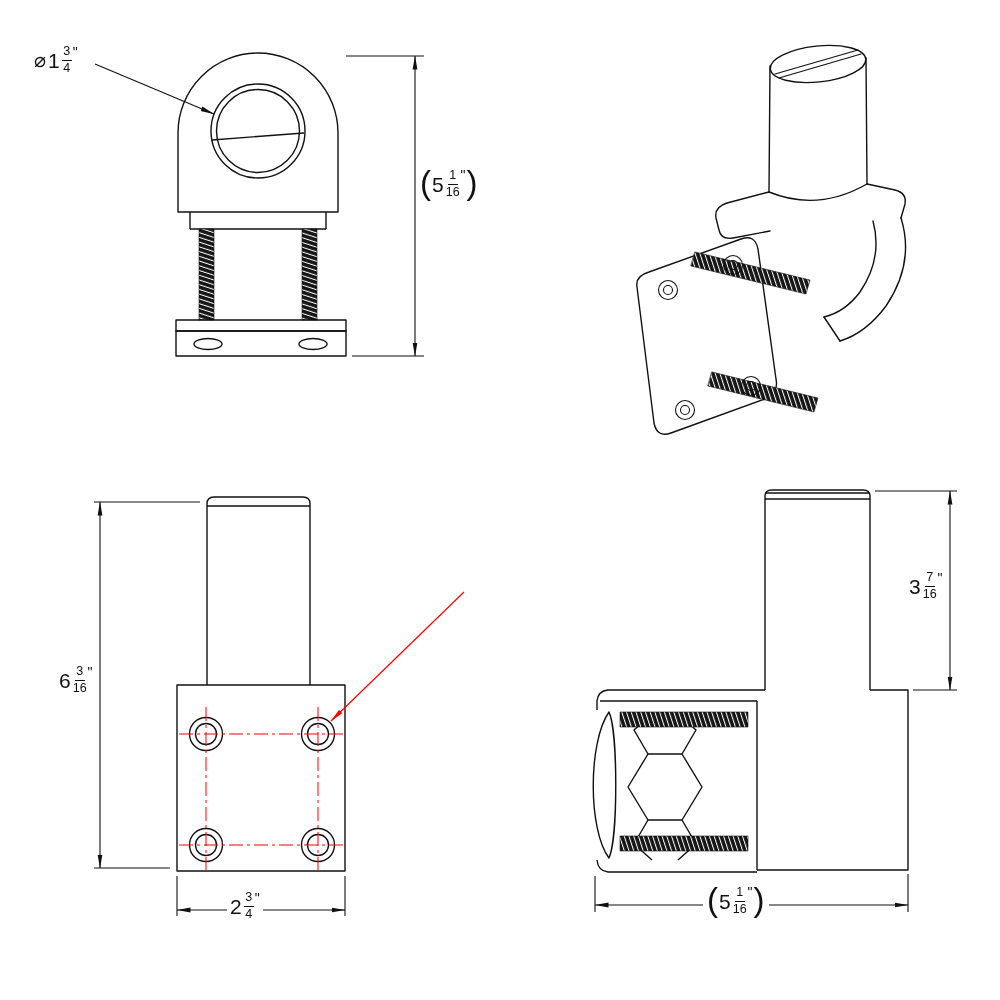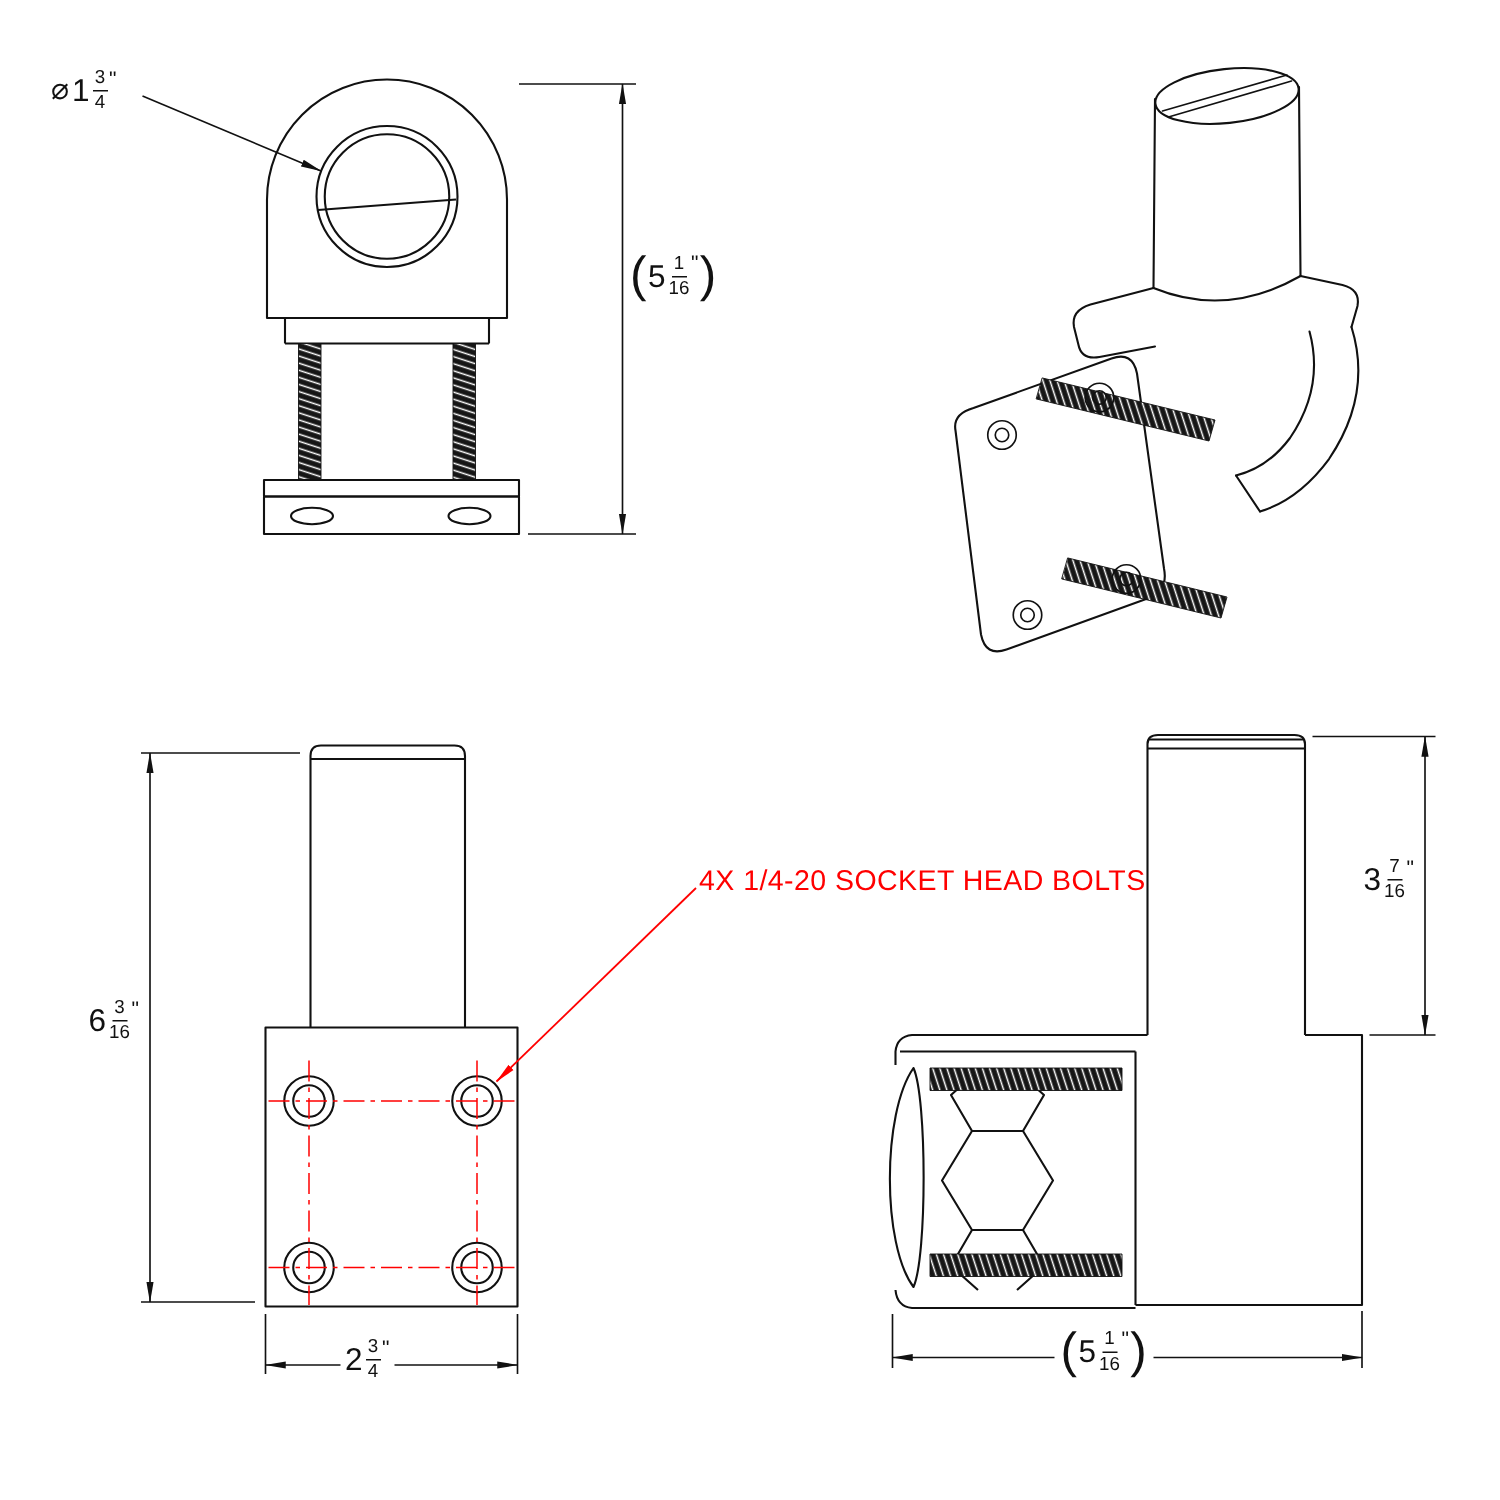--- a/index.html
+++ b/index.html
@@ -196,15 +196,14 @@
   <span class="paren">(</span>
   <span>5</span>
   <span class="frac">
     <span class="num">1</span>
     <span class="den">16</span>
   </span>
   <span class="unit">"</span>
   <span class="paren">)</span>
 </div>
 
-<div class="callout" style="left:466px;top:577px">4X 1/4-20 SOCKET HEAD BOLTS</div>
 
 </div>
 
 </body></html>

